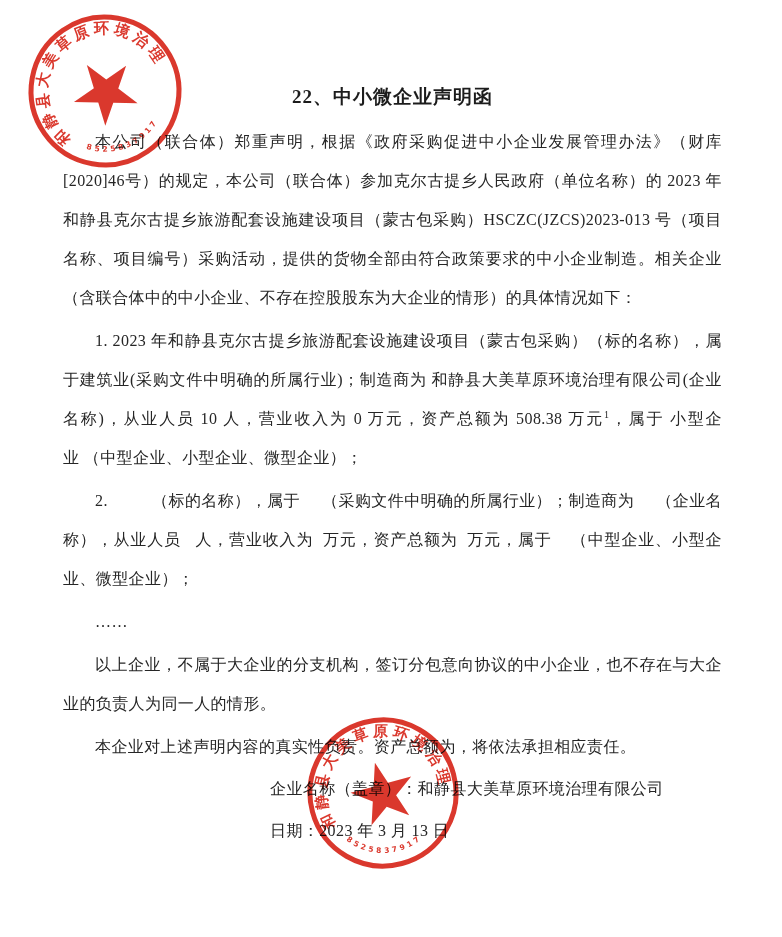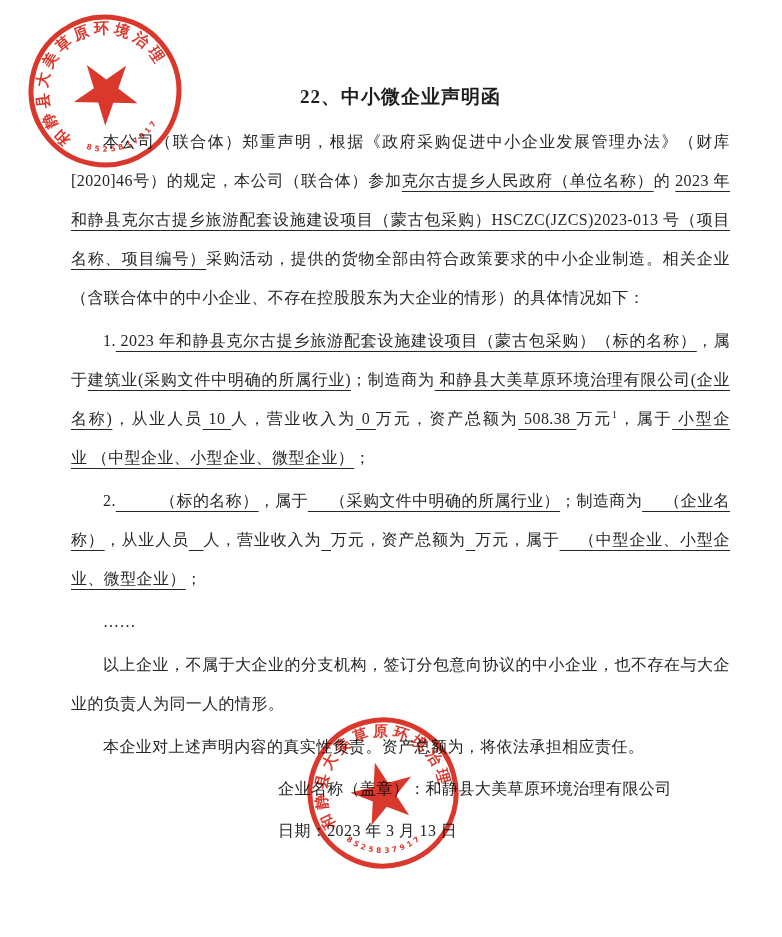--- a/index.html
+++ b/index.html
@@ -7,21 +7,21 @@
     position: relative;
     width: 782px;
     height: 937px;
     background: #ffffff;
     overflow: hidden;
     font-family: "Liberation Serif", "DejaVu Serif", serif;
     color: #262626;
   }
   .content {
     position: absolute;
-    left: 71px;
+    left: 63px;
     top: 84px;
     width: 659px;
   }
   .title {
     font-size: 19px;
     font-weight: bold;
     text-align: center;
     letter-spacing: 1px;
     margin: 0 0 12px 0;
     color: #1c1c1c;
@@ -29,21 +29,20 @@
   .para {
     margin: 4px 0 0 0;
     font-size: 16px;
     line-height: 39px;
     text-align: justify;
     text-indent: 2em;
     letter-spacing: 0.4px;
   }
   .title + .para { margin-top: 0; }
   .para .u {
-    text-decoration: underline;
     text-underline-offset: 5px;
     text-decoration-thickness: 1px;
   }
   .para sup {
     font-size: 10px;
     line-height: 0;
     vertical-align: super;
   }
   .sig-line {
     margin: 3px 0 0 207px;

